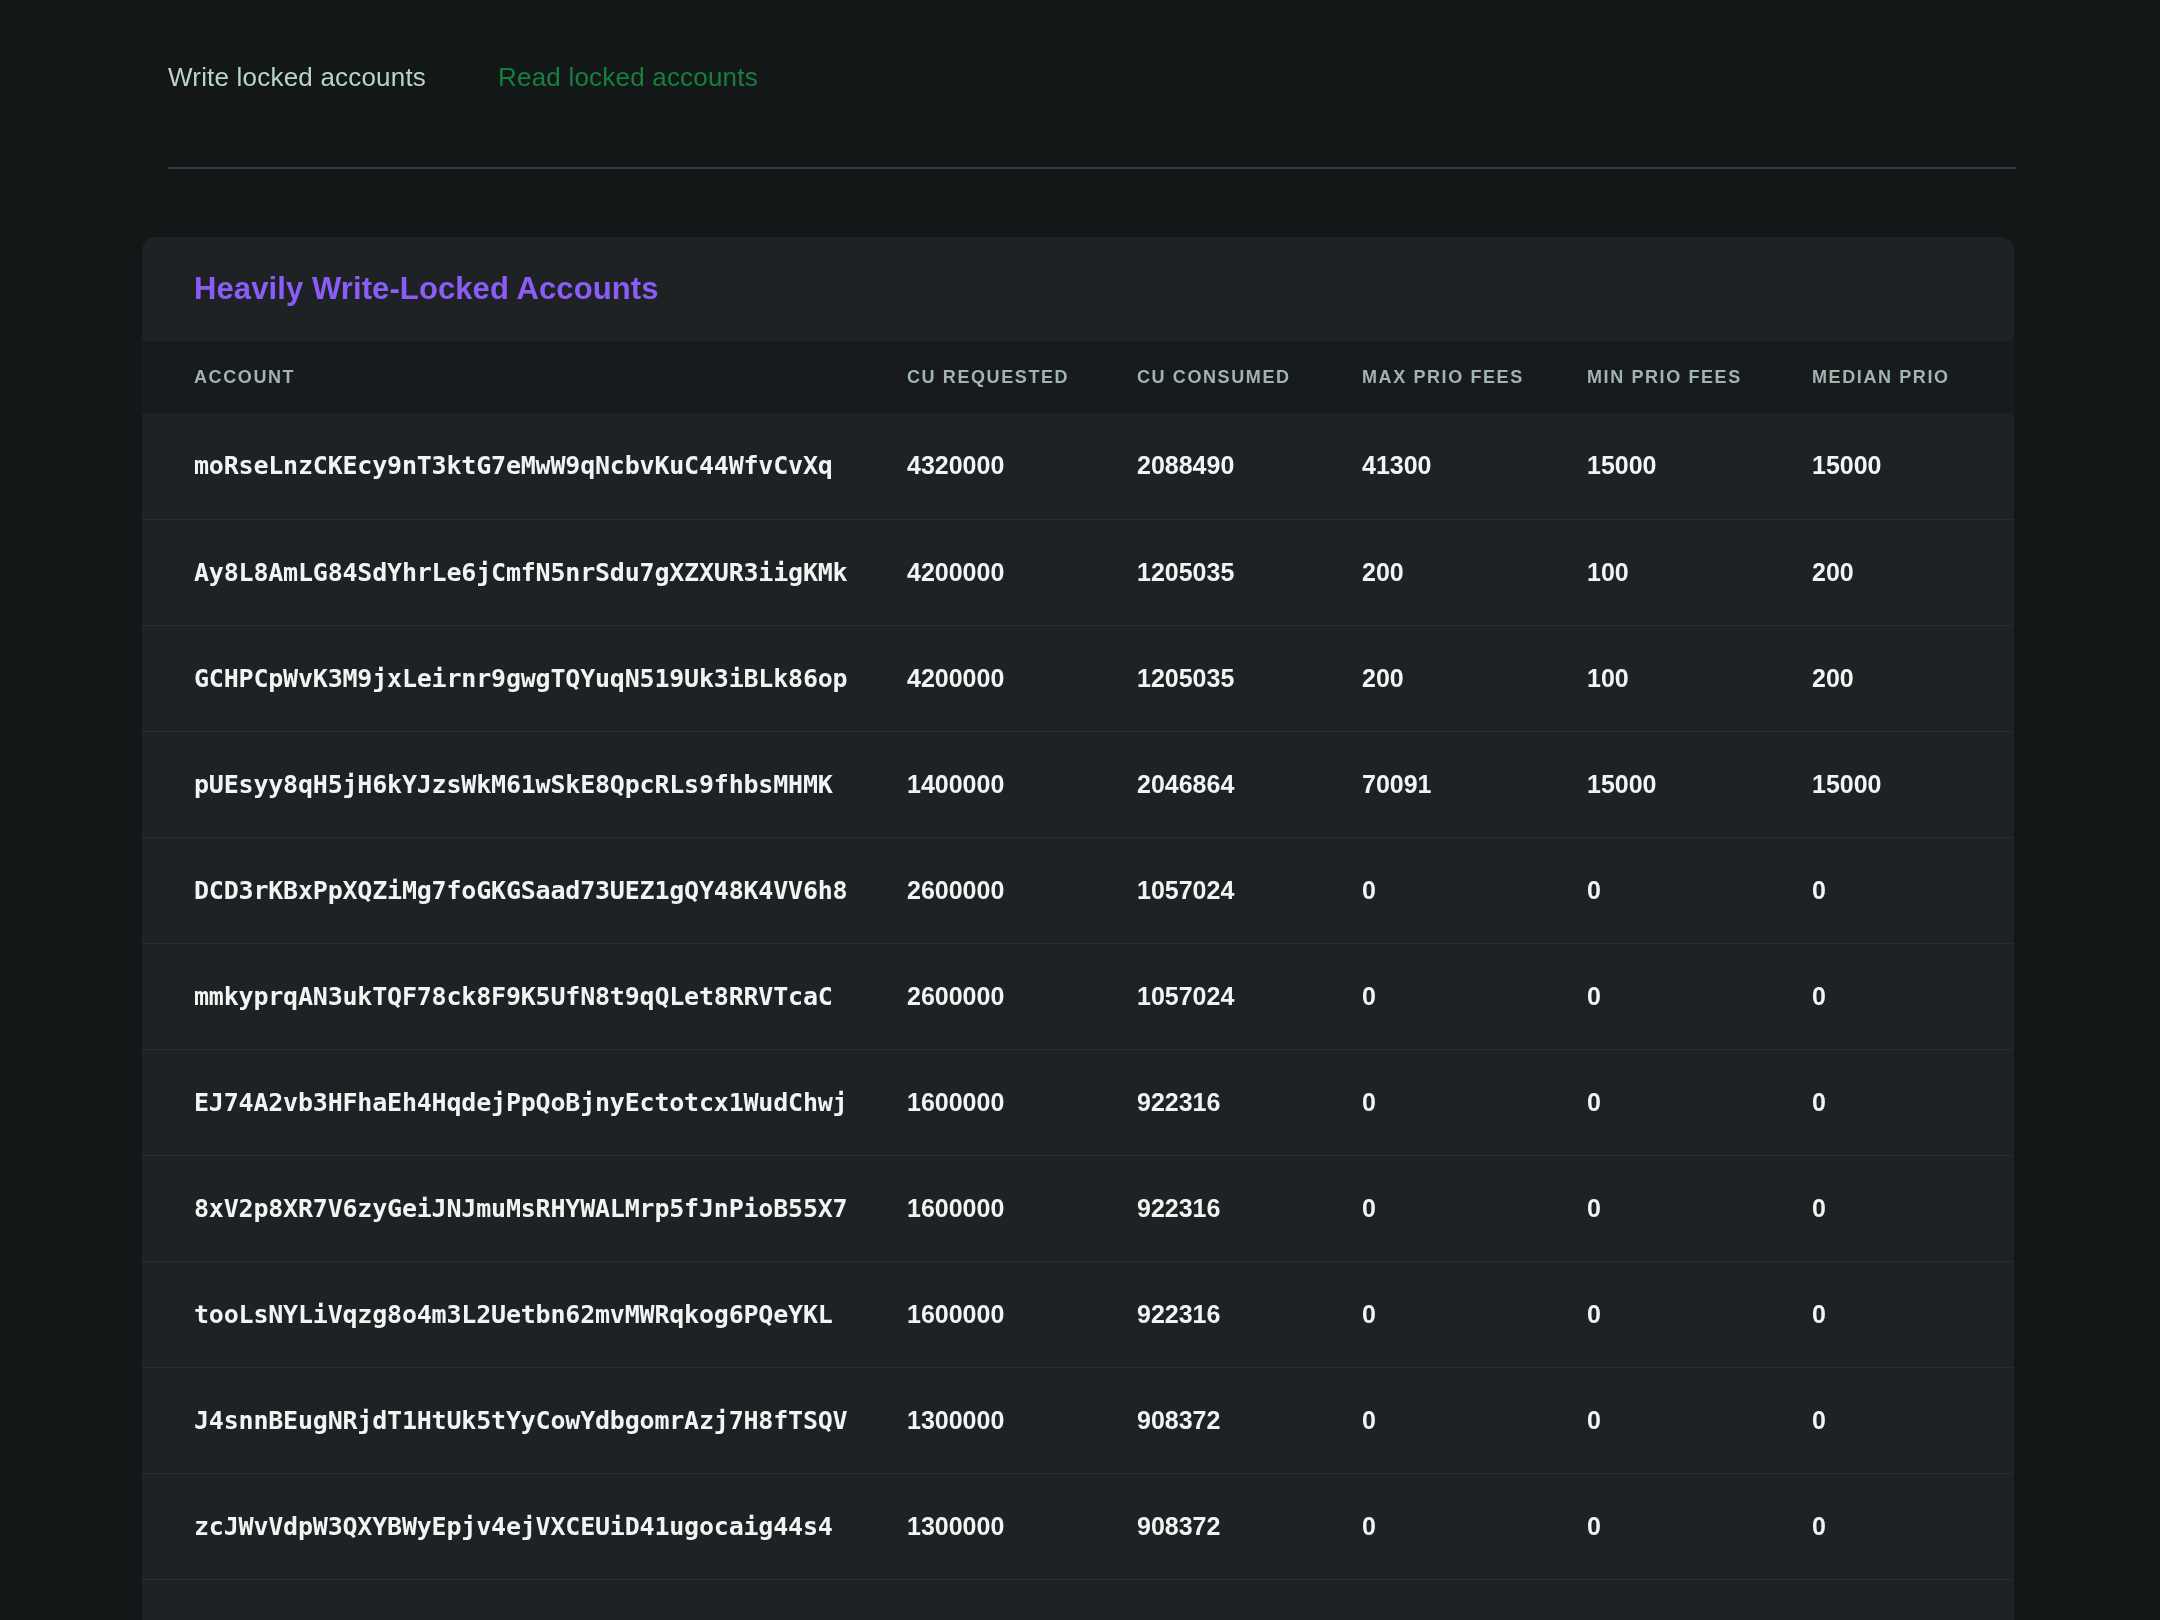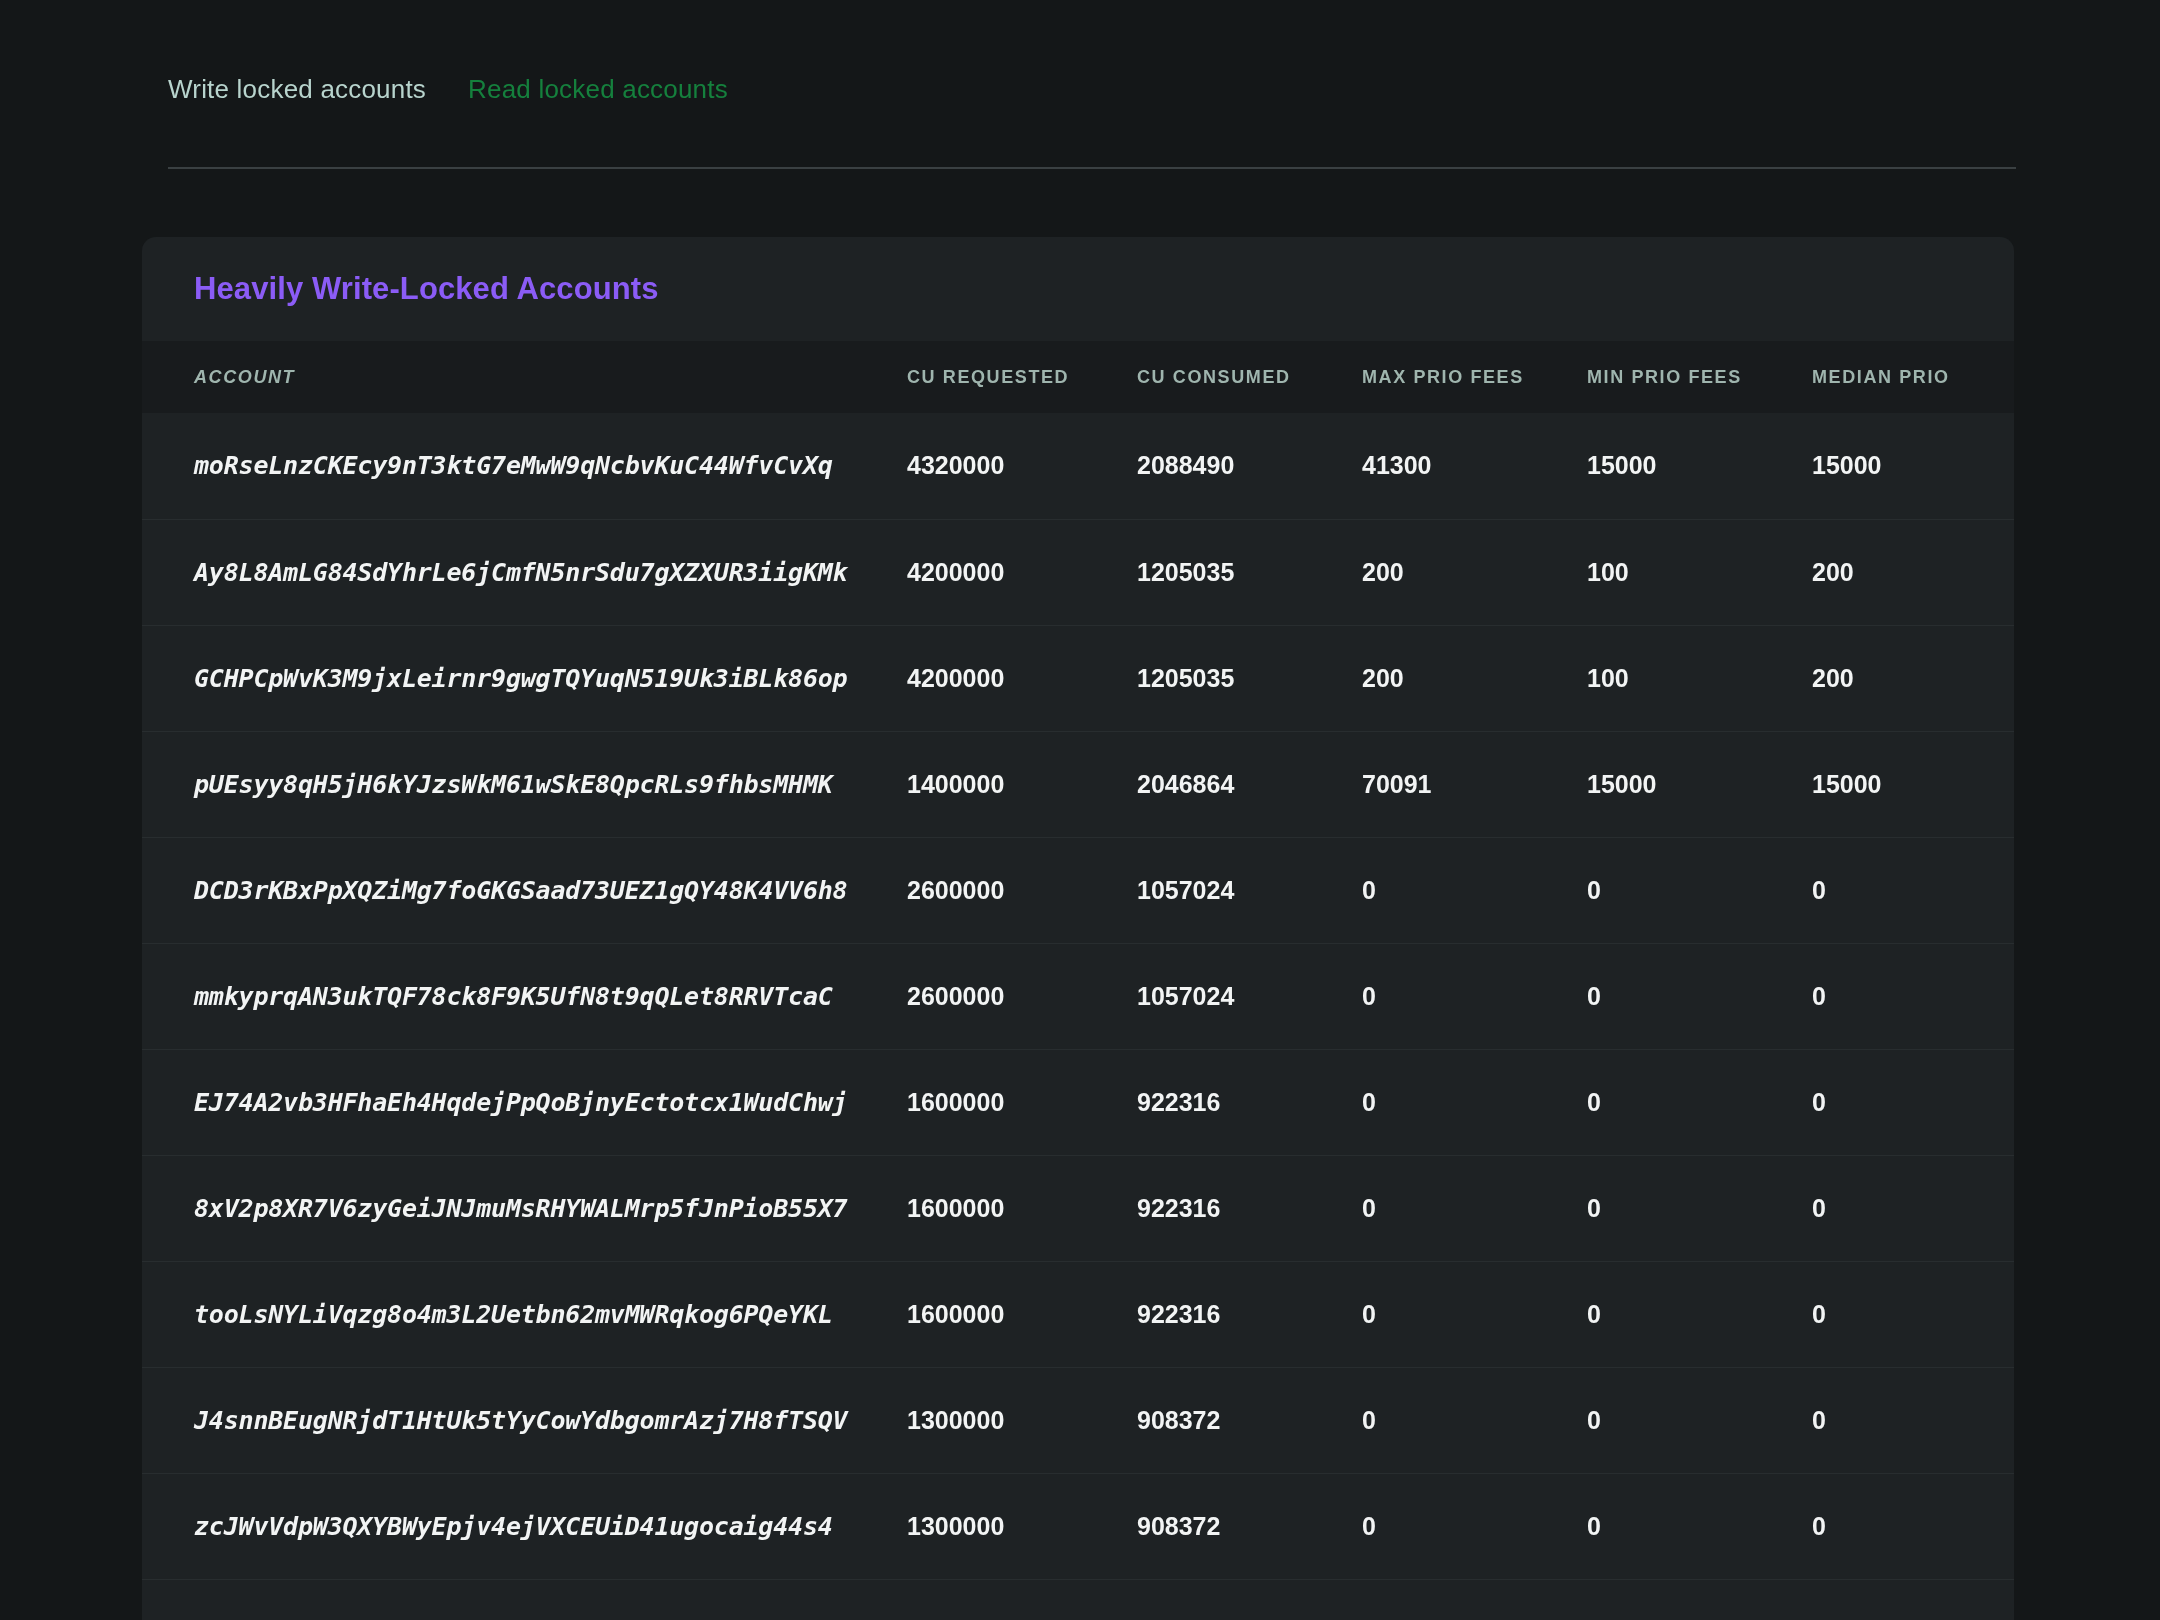--- a/index.html
+++ b/index.html
@@ -23,22 +23,22 @@
     background: #141718;
   }
 
   
   .tabbar {
     position: absolute;
     left: 168px;
     top: 62px;
     width: 1848px;
     display: flex;
-    align-items: center;
-    gap: 42px;
+    align-items: flex-start;
+    gap: 72px;
     height: 56px;
   }
 
   .tab {
     font-size: 26px;
     line-height: 1.2;
     color: #15803d;
     letter-spacing: 0.2px;
     white-space: nowrap;
     cursor: pointer;
@@ -120,21 +120,21 @@
     height: 106px;
     padding: 0;
     vertical-align: middle;
     white-space: nowrap;
     border-bottom: 1px solid #282d2f;
   }
 
   table.data tbody tr { background: #1e2224; }
 
   
-  .col-account   { width: 765px; padding-left: 52px !important; font-style: italic; }
+  .col-account   { width: 765px; padding-left: 52px !important; }
   .col-cureq     { width: 230px; }
   .col-cucons    { width: 225px; }
   .col-maxprio   { width: 225px; }
   .col-minprio   { width: 225px; }
   .col-medprio   { width: 375px; }
 
   td.col-account {
     font-family: "DejaVu Sans Mono", monospace;
     font-size: 24px;
     font-weight: 400;

